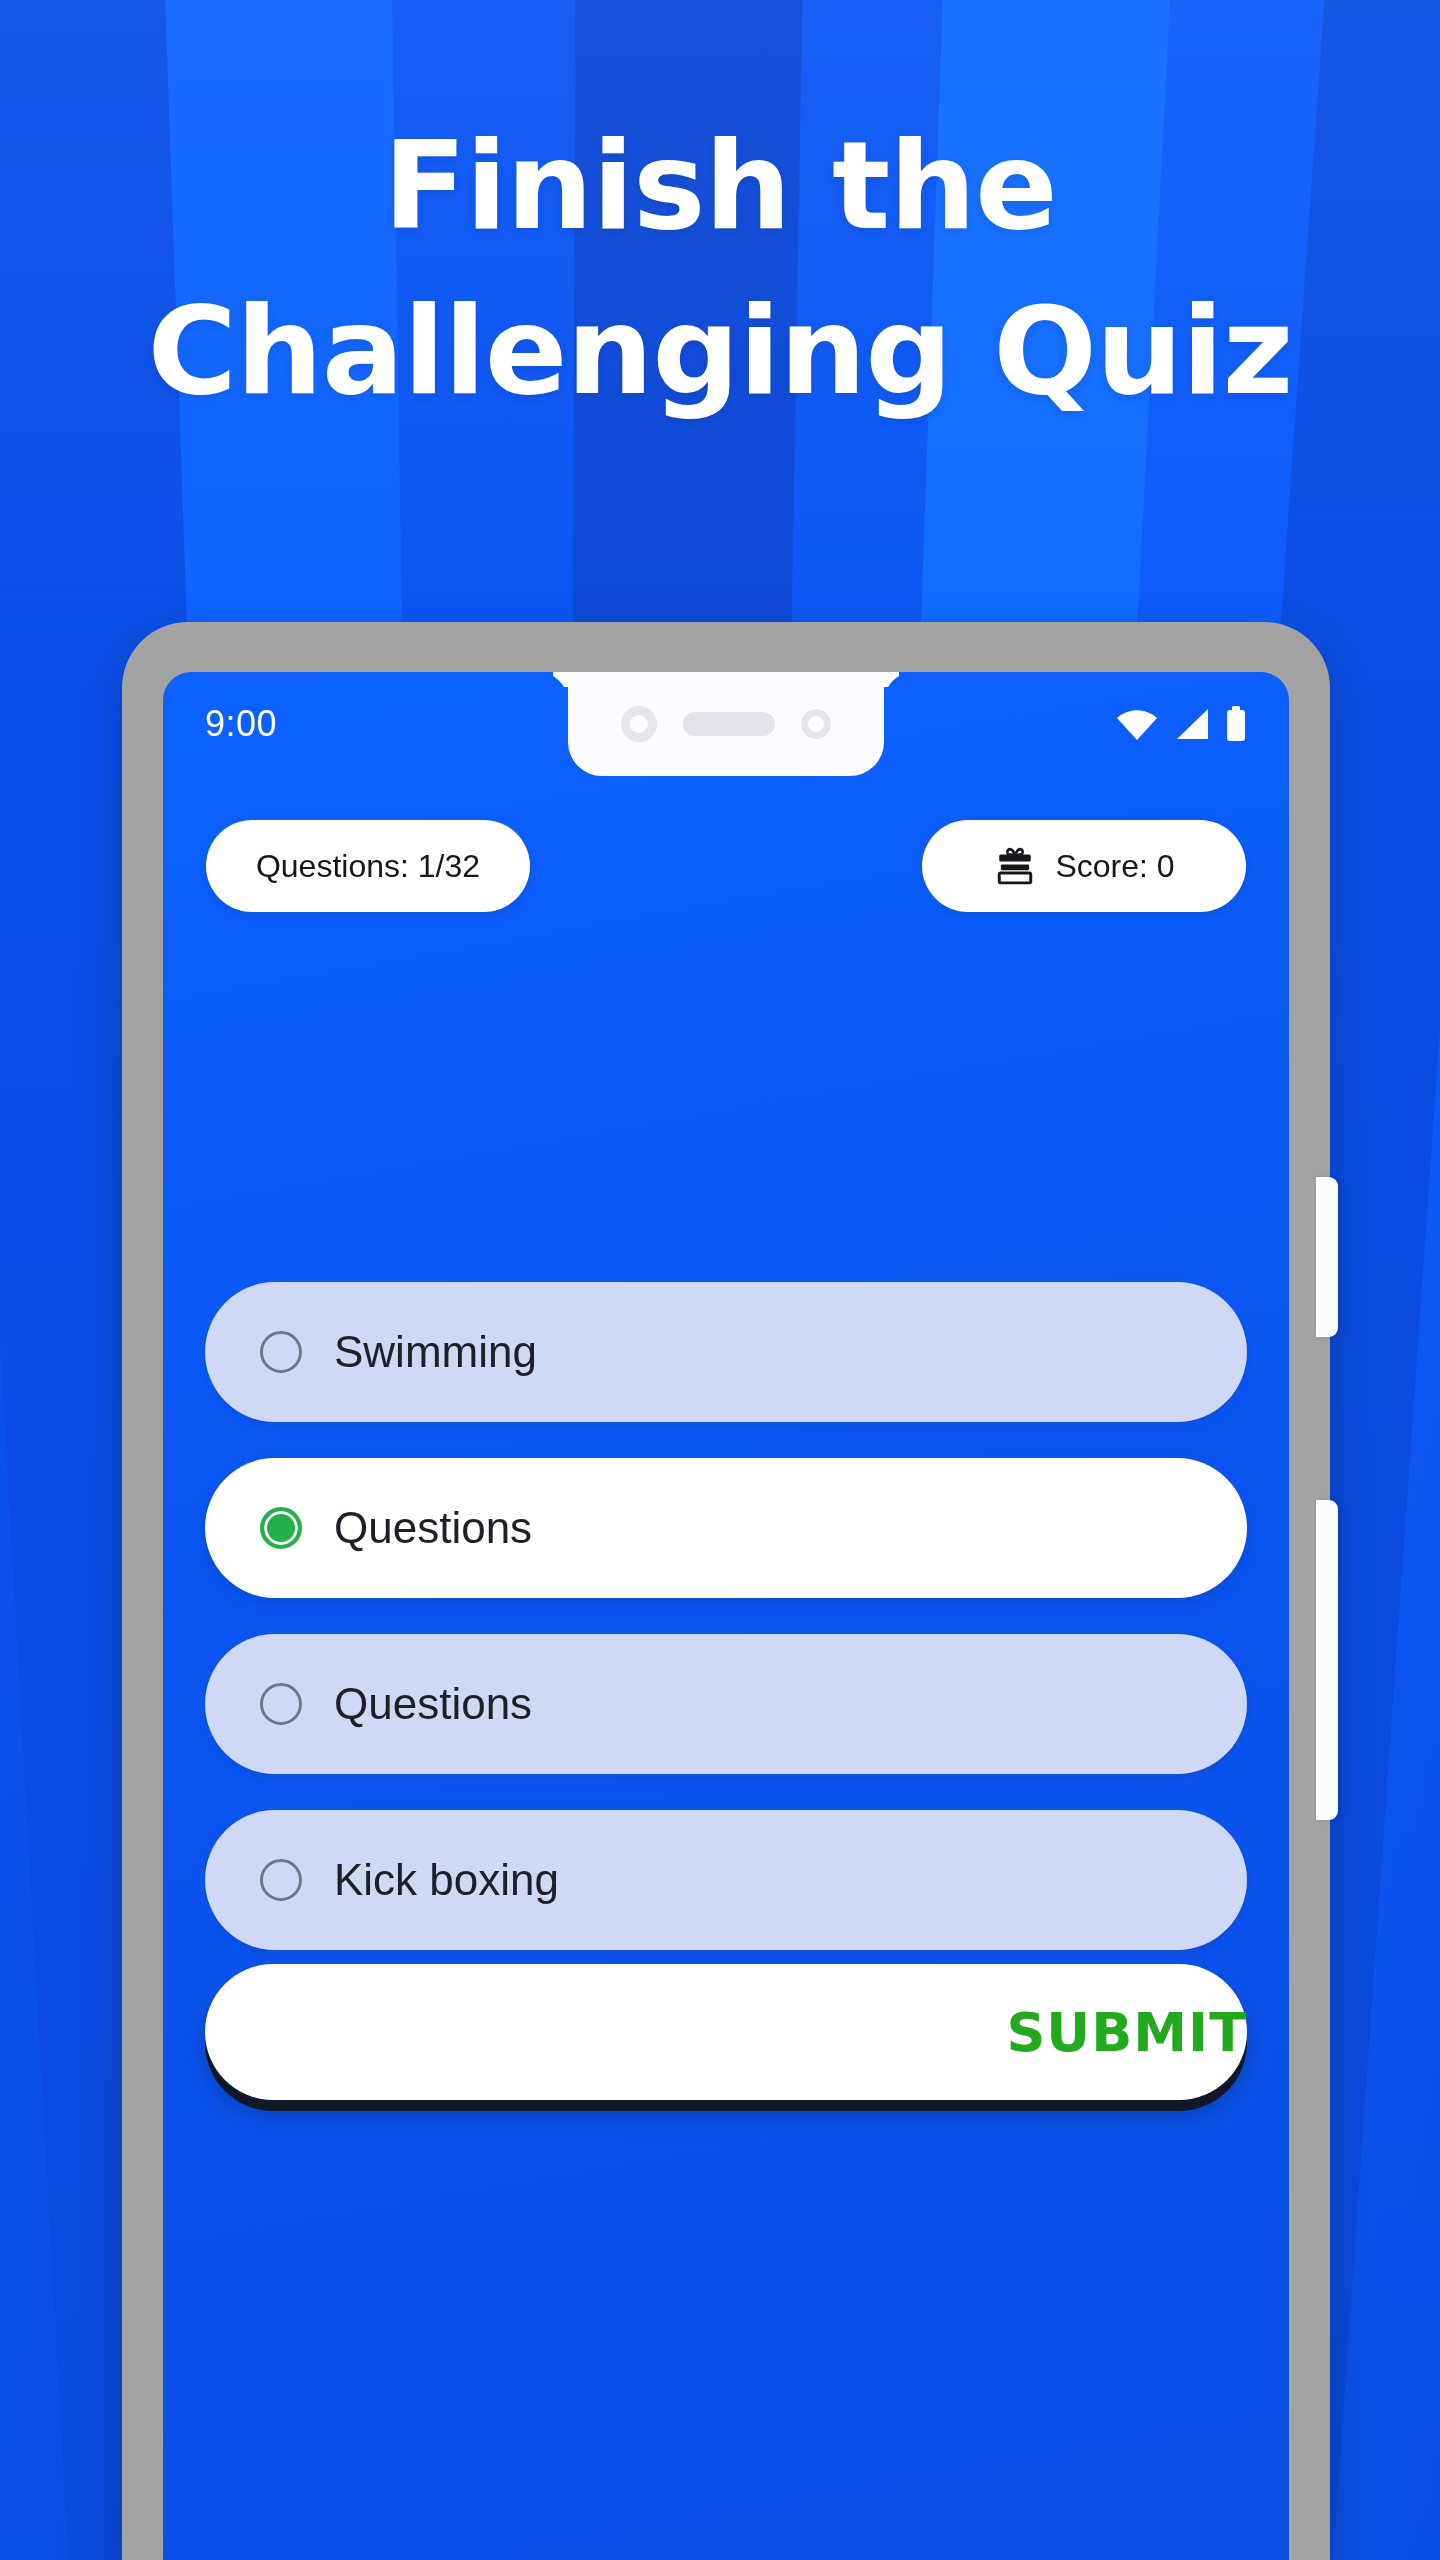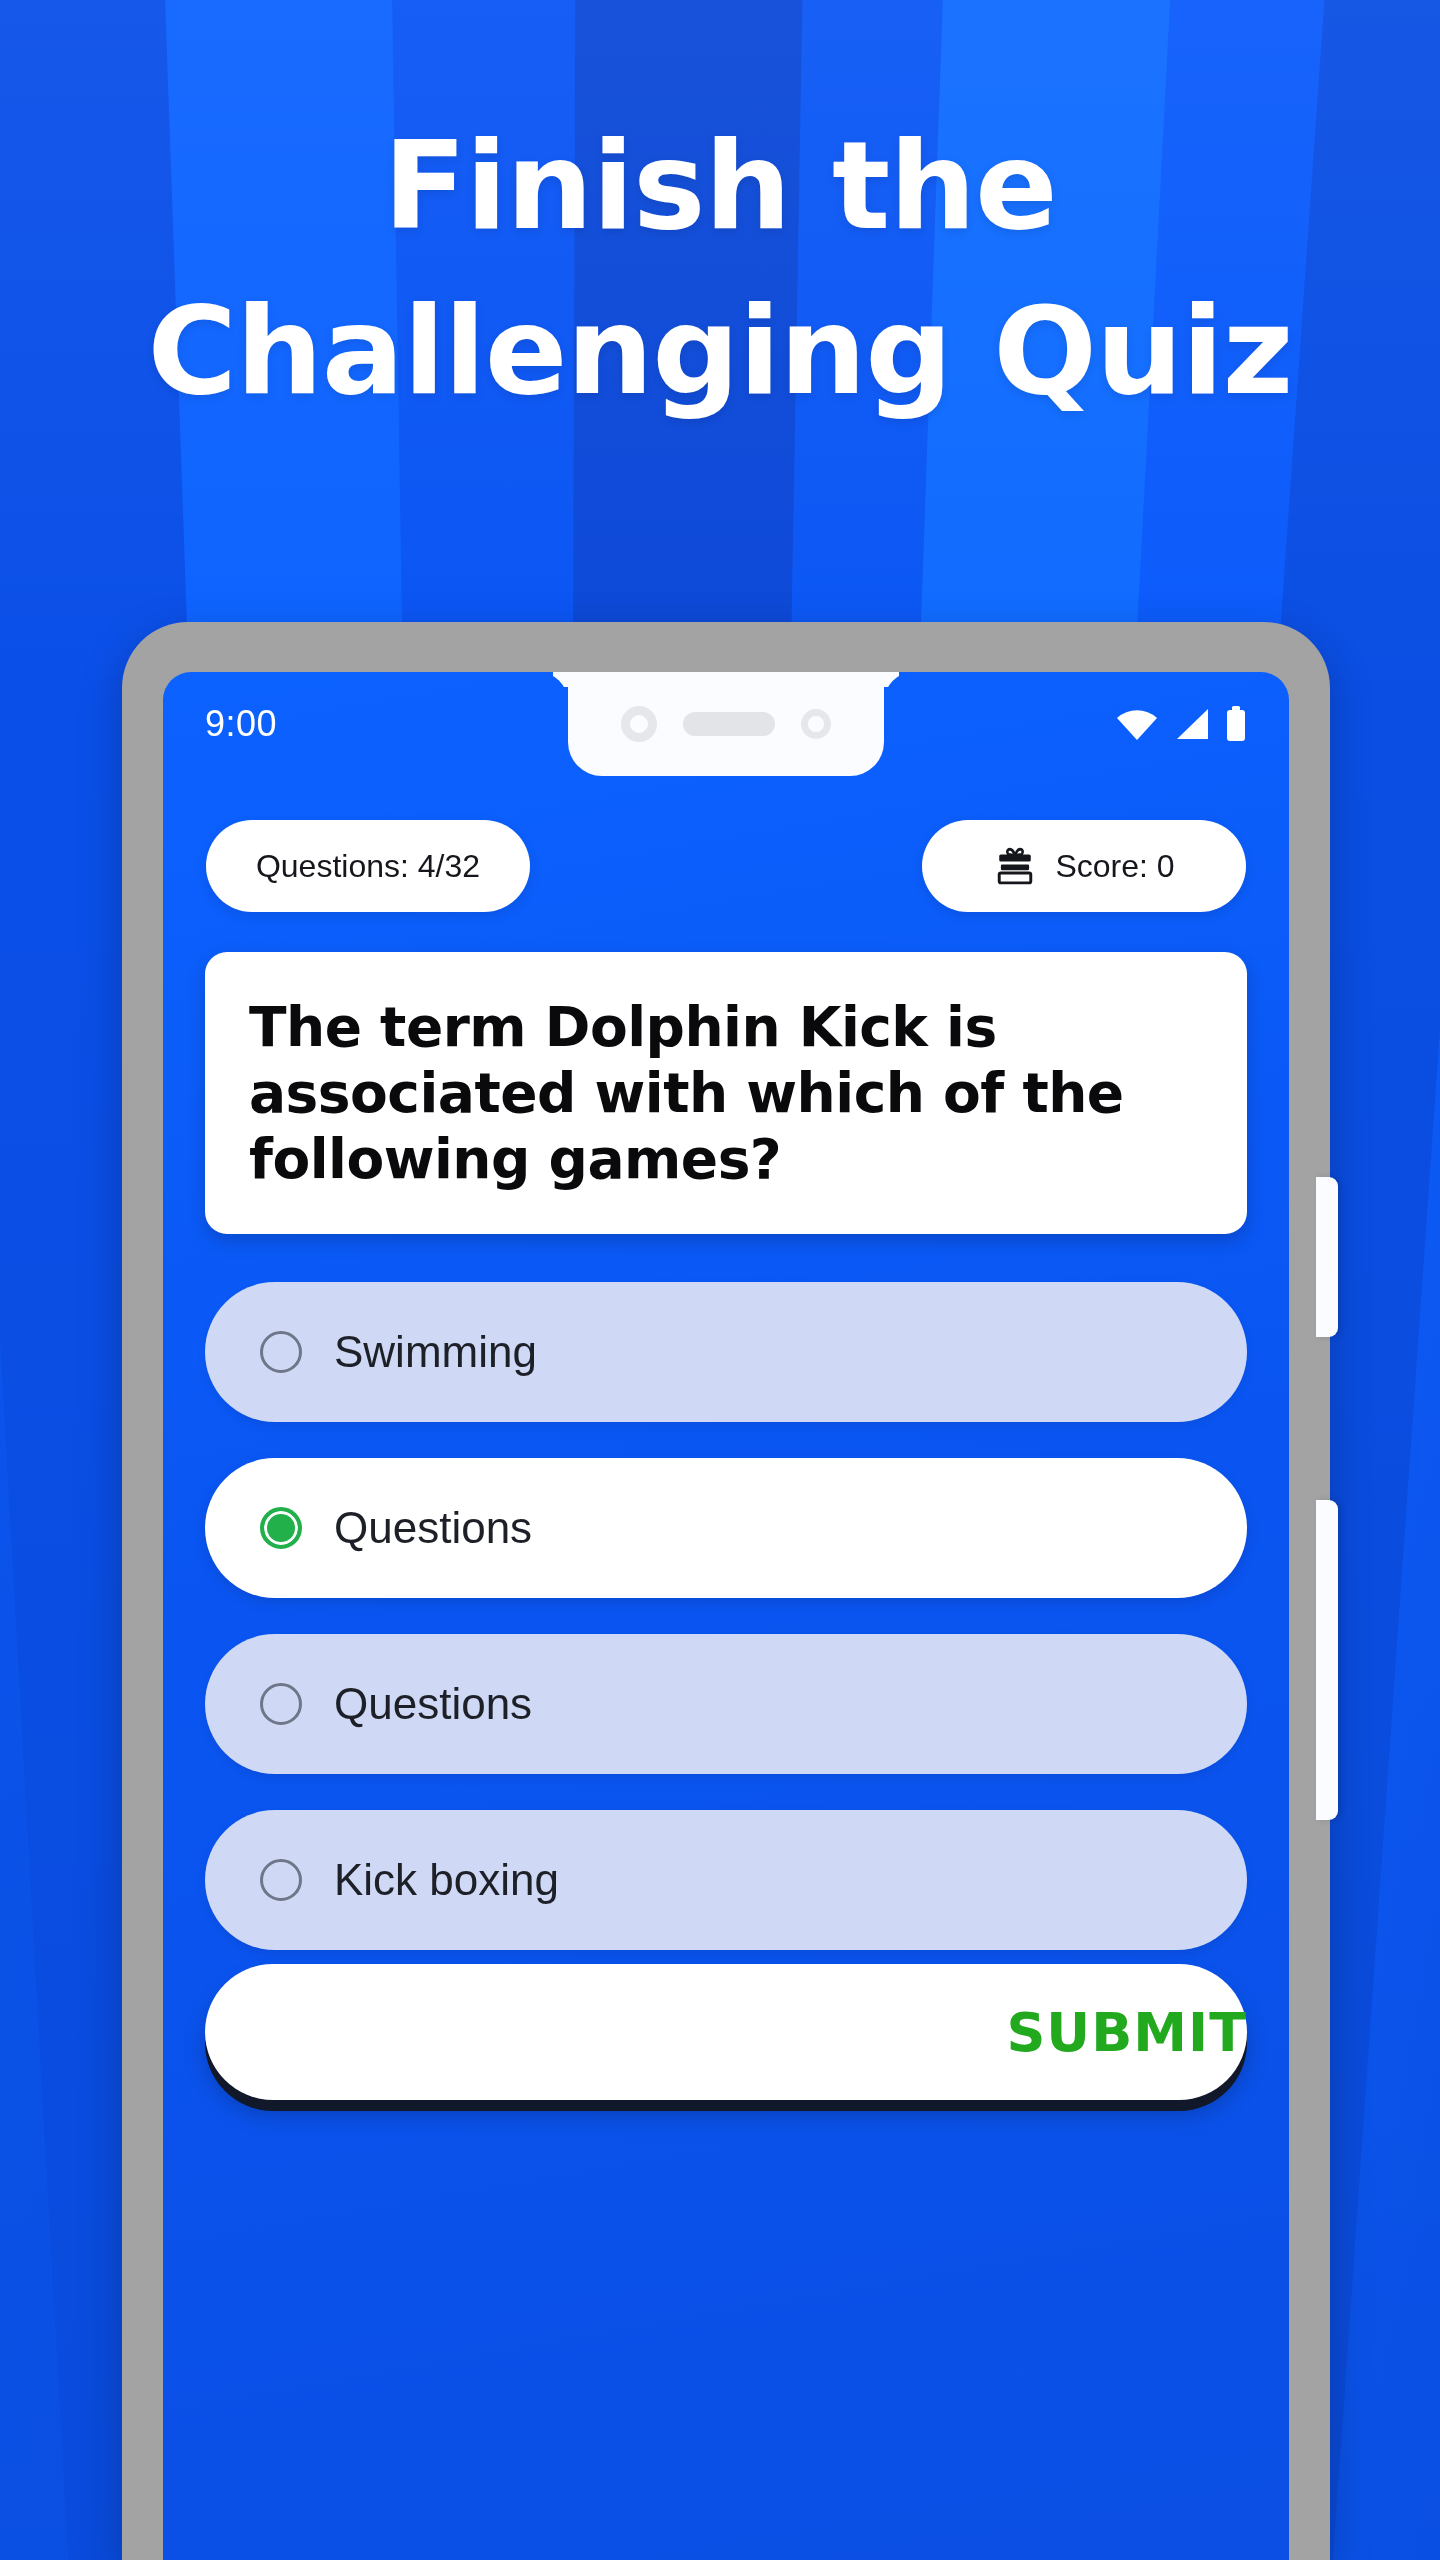--- a/index.html
+++ b/index.html
@@ -204,35 +204,32 @@
         </svg>
         <svg class="svgic" width="22" height="36" viewBox="0 0 22 36">
           <rect x="7" y="0" width="8" height="5" rx="1.5" fill="#ffffff"></rect>
           <rect x="2" y="4" width="18" height="31" rx="3" fill="#ffffff"></rect>
         </svg>
       </div>
     </div>
 
     <div class="pills">
       <div class="pill">
-        <span class="txt">Questions: 4/32</span>
+        <span class="txt">Questions: 1/32</span>
       </div>
       <div class="pill">
         <svg class="svgic" width="44" height="44" viewBox="0 0 24 24">
           <path d="M9.2 2.1c-1.2 0-2.1 1-2.1 2.1 0 .6.2 1.1.6 1.5H4.3c-.5 0-.9.4-.9.9v2.1c0 .5.4.9.9.9h15.4c.5 0 .9-.4.9-.9V6.6c0-.5-.4-.9-.9-.9h-3.4c.4-.4.6-.9.6-1.5 0-1.2-1-2.1-2.1-2.1-1.5 0-2.4 1.3-2.8 2.3-.4-1-1.3-2.3-2.8-2.3zm0 1.6c.7 0 1.3.9 1.6 1.6-.8-.1-1.6-.2-1.6-.2-.4 0-.7-.3-.7-.7s.3-.7.7-.7zm5.6 0c.4 0 .7.3.7.7s-.3.7-.7.7c0 0-.8.1-1.6.2.3-.7.9-1.6 1.6-1.6z" fill="#16171c"></path>
           <rect x="4.3" y="11.2" width="15.4" height="3.1" rx="0.6" fill="#16171c"></rect>
           <path d="M4.3 15.8h15.4c.5 0 .9.4.9.9v3.6c0 .5-.4.9-.9.9H4.3c-.5 0-.9-.4-.9-.9v-3.6c0-.5.4-.9.9-.9z" fill="none" stroke="#16171c" stroke-width="1.6"></path>
         </svg>
         <span class="txt">Score: 0</span>
       </div>
     </div>
 
-    <div class="qcard">
-      <div class="qtext">The term Dolphin Kick is associated with which of the following games?</div>
-    </div>
 
     <div class="options">
       <div class="opt">
         <span class="radio"></span>
         <span class="label">Swimming</span>
       </div>
       <div class="opt selected">
         <span class="radio"></span>
         <span class="label">Questions</span>
       </div>

